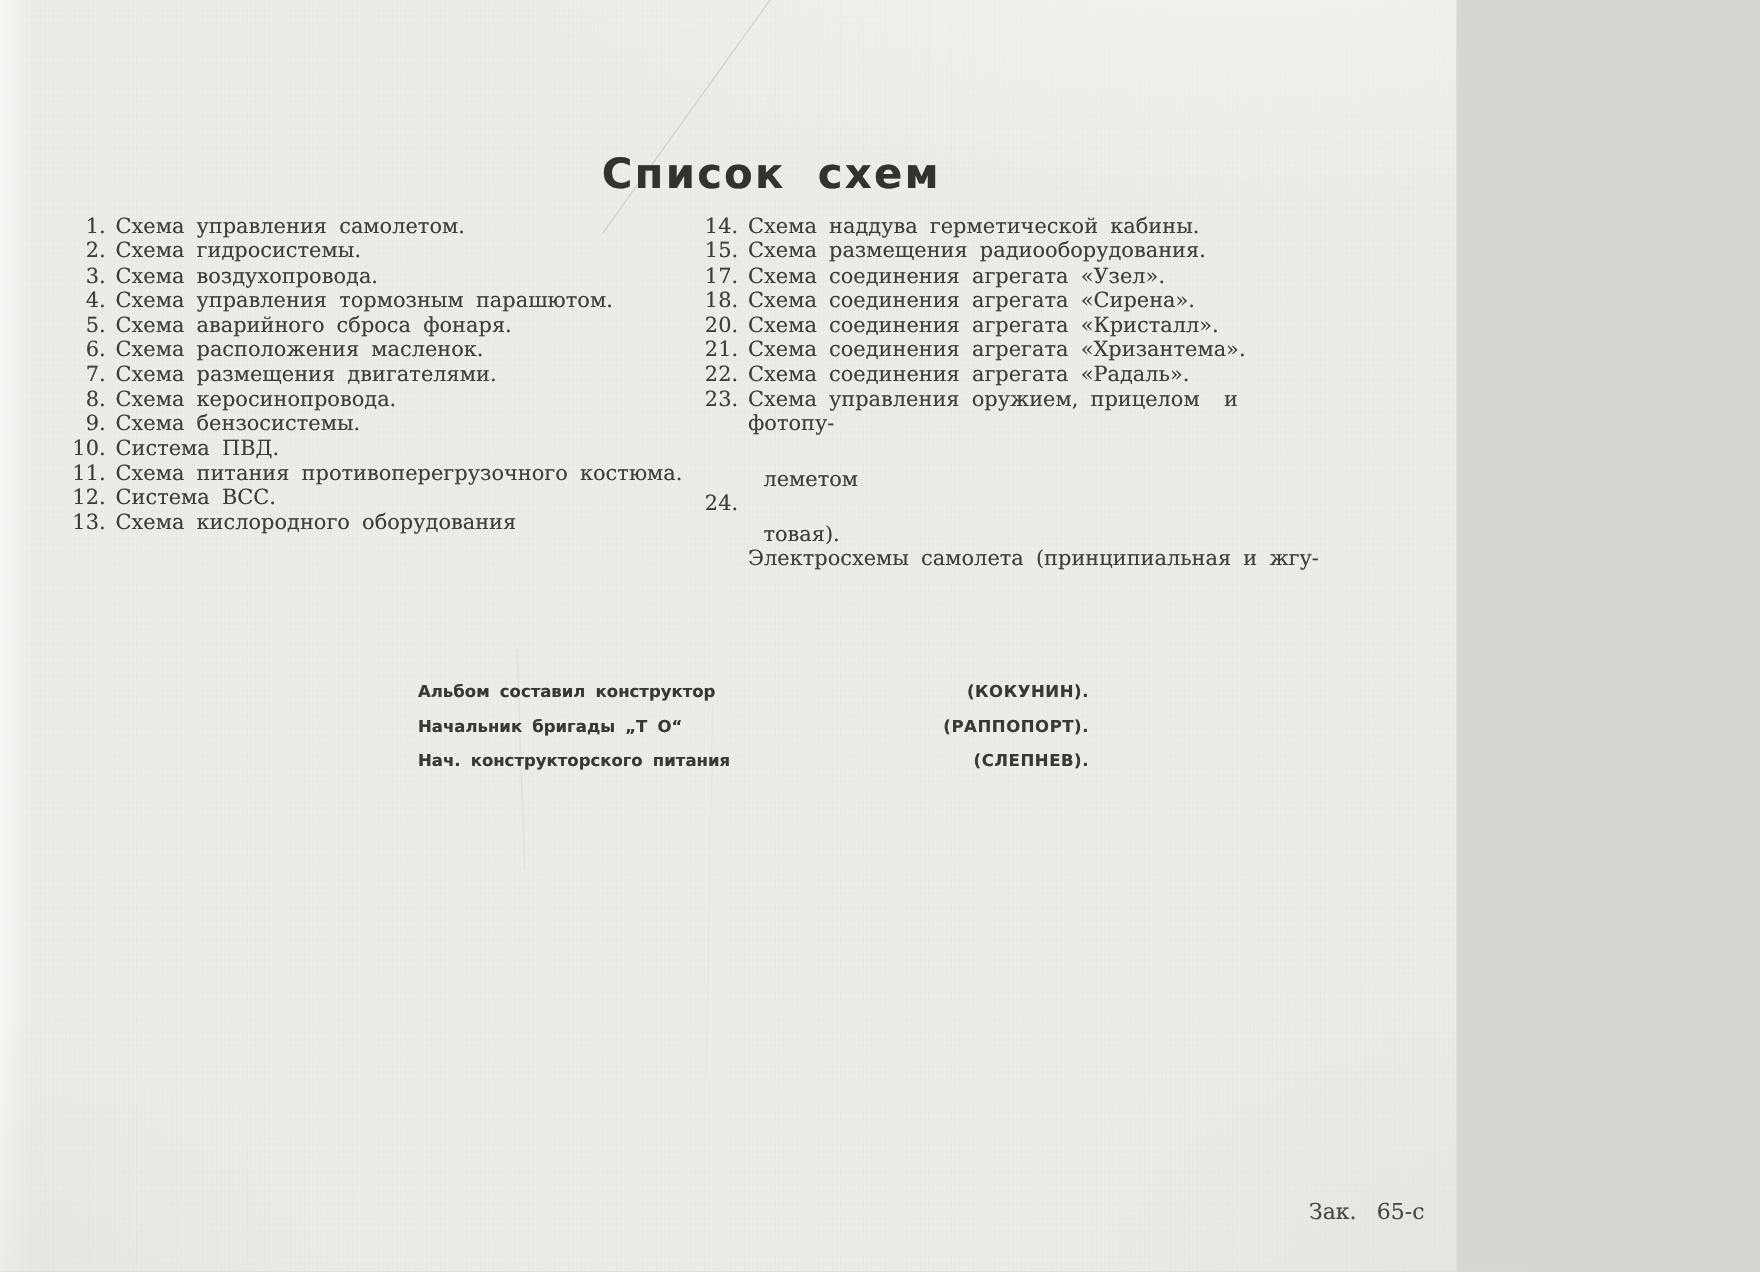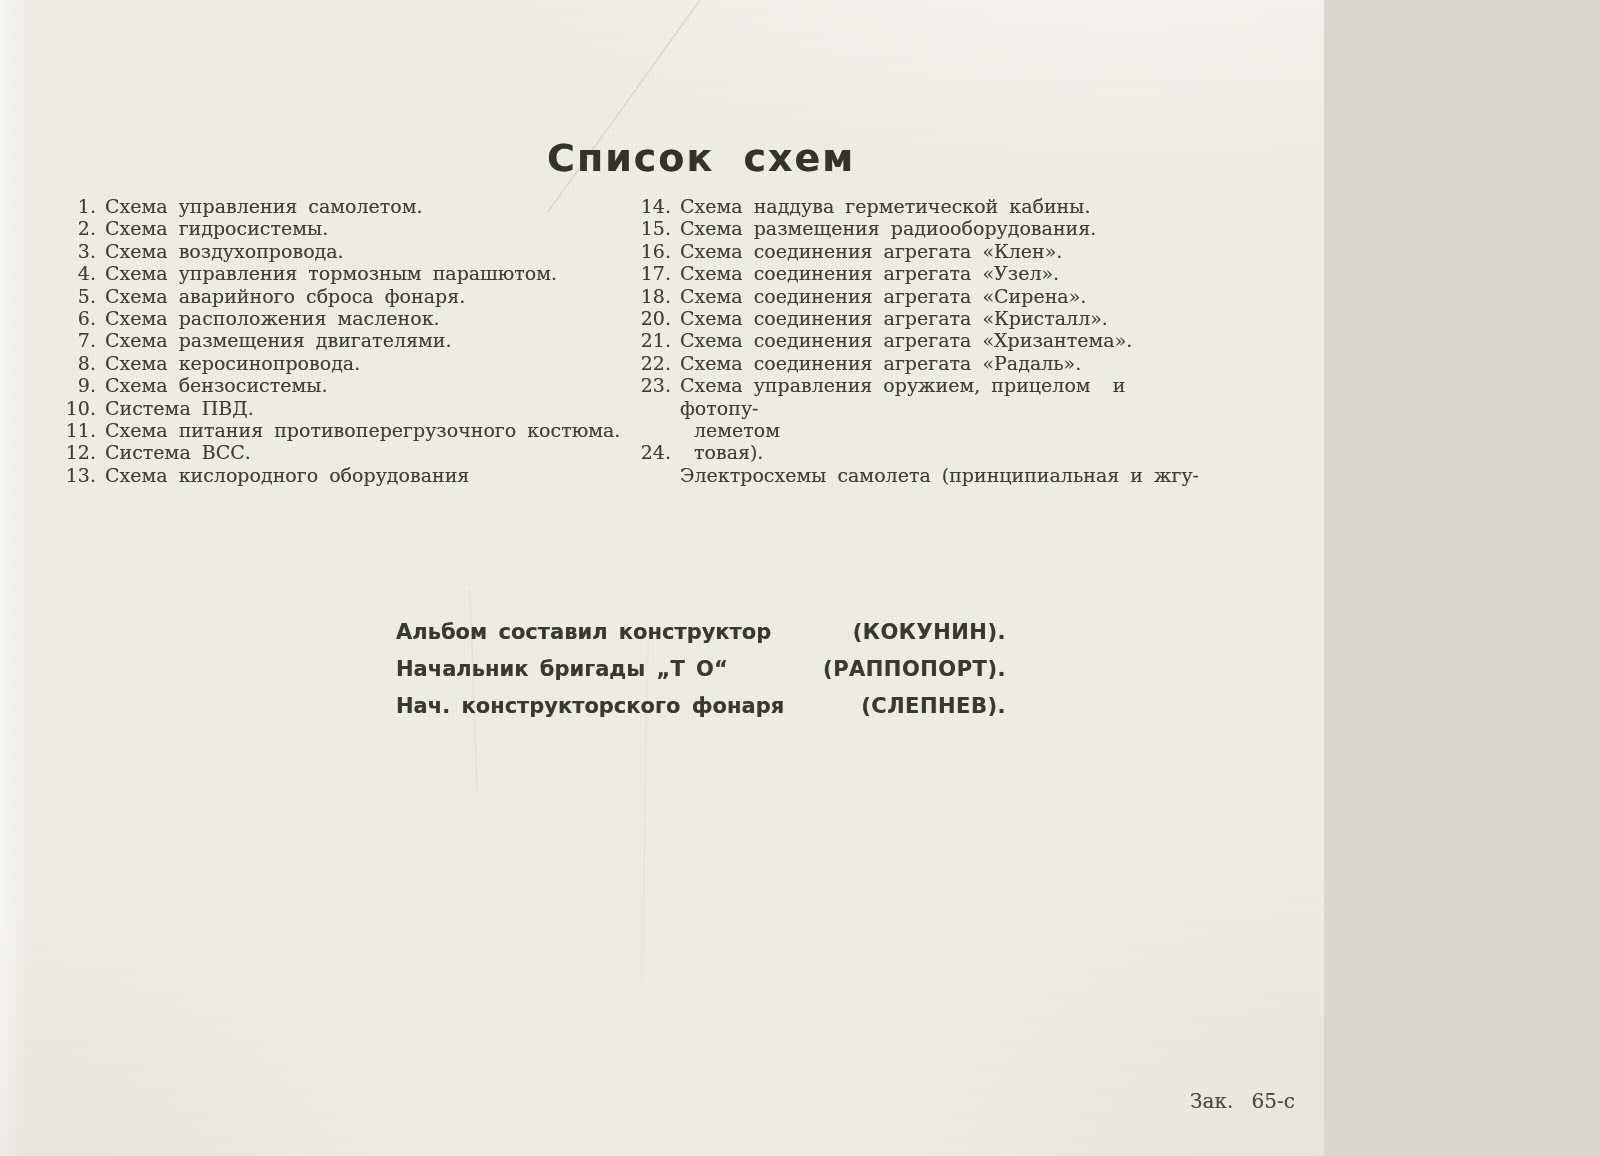--- a/index.html
+++ b/index.html
@@ -31,27 +31,26 @@
     word-spacing:5px;
     text-shadow:0 0 0.5px rgba(64,61,55,0.45);
   }
   .col-left{left:58px;width:570px;}
   .col-right{left:630px;width:575px;}
   .item{display:flex;}
   .num{flex:none;width:38px;text-align:right;padding-right:9px;}
   .col-right .num{width:41px;}
   .txt{flex:1;}
   .ln{white-space:pre-wrap;}
-  .ln.cont{padding-left:14px;}
+  .ln.cont{padding-left:14px;margin-top:28px;}
   .signatures{
     position:absolute;left:380px;top:620px;width:610px;
     font-family:"DejaVu Sans", sans-serif;font-weight:bold;
-    font-size:21px;color:#3a3833;
+    font-size:15px;color:#3a3833;
     text-shadow:0 0 0.5px rgba(58,56,51,0.5);
-    margin-left:16px;
   }
   .sig-row{display:flex;align-items:baseline;margin-bottom:13px;}
   .sig-label{width:428px;word-spacing:4px;}
   .sig-name{width:195px;text-align:right;letter-spacing:0.5px;}
   .footer{
     position:absolute;left:1190px;top:1089px;
     font-size:20px;color:#4b4841;word-spacing:12px;
     text-shadow:0 0 0.5px rgba(75,72,65,0.45);
   }
   .handwritten{
@@ -160,26 +159,20 @@
           <div class="ln">Схема наддува герметической кабины.</div>
         </span>
       </div>
       <div class="item">
         <span class="num">15.</span>
         <span class="txt">
           <div class="ln">Схема размещения радиооборудования.</div>
         </span>
       </div>
       <div class="item">
-        <span class="num">16.</span>
-        <span class="txt">
-          <div class="ln">Схема соединения агрегата «Клен».</div>
-        </span>
-      </div>
-      <div class="item">
         <span class="num">17.</span>
         <span class="txt">
           <div class="ln">Схема соединения агрегата «Узел».</div>
         </span>
       </div>
       <div class="item">
         <span class="num">18.</span>
         <span class="txt">
           <div class="ln">Схема соединения агрегата «Сирена».</div>
         </span>
@@ -221,21 +214,21 @@
   <div class="signatures" id="signatures">
       <div class="sig-row">
         <span class="sig-label">Альбом составил конструктор</span>
         <span class="sig-name">(КОКУНИН).</span>
       </div>
       <div class="sig-row">
         <span class="sig-label">Начальник бригады „Т О“</span>
         <span class="sig-name">(РАППОПОРТ).</span>
       </div>
       <div class="sig-row">
-        <span class="sig-label">Нач. конструкторского фонаря</span>
+        <span class="sig-label">Нач. конструкторского питания</span>
         <span class="sig-name">(СЛЕПНЕВ).</span>
       </div>
     </div>
 
   <div class="footer">Зак. 65-с</div>
 
   <svg class="handwritten" width="84" height="72" viewBox="0 0 84 72" fill="none" stroke="#8e8f88" stroke-width="3.2" stroke-linecap="round">
     <title>35</title>
     <path d="M 16,24 C 22,10 38,8 36,18 C 35,25 26,29 21,29 C 28,29 35,33 31,44 C 27,55 14,57 10,49"></path>
     <path d="M 68,14 C 58,5 45,9 47,18 C 49,27 62,25 62,37 C 62,48 48,54 38,46"></path>

